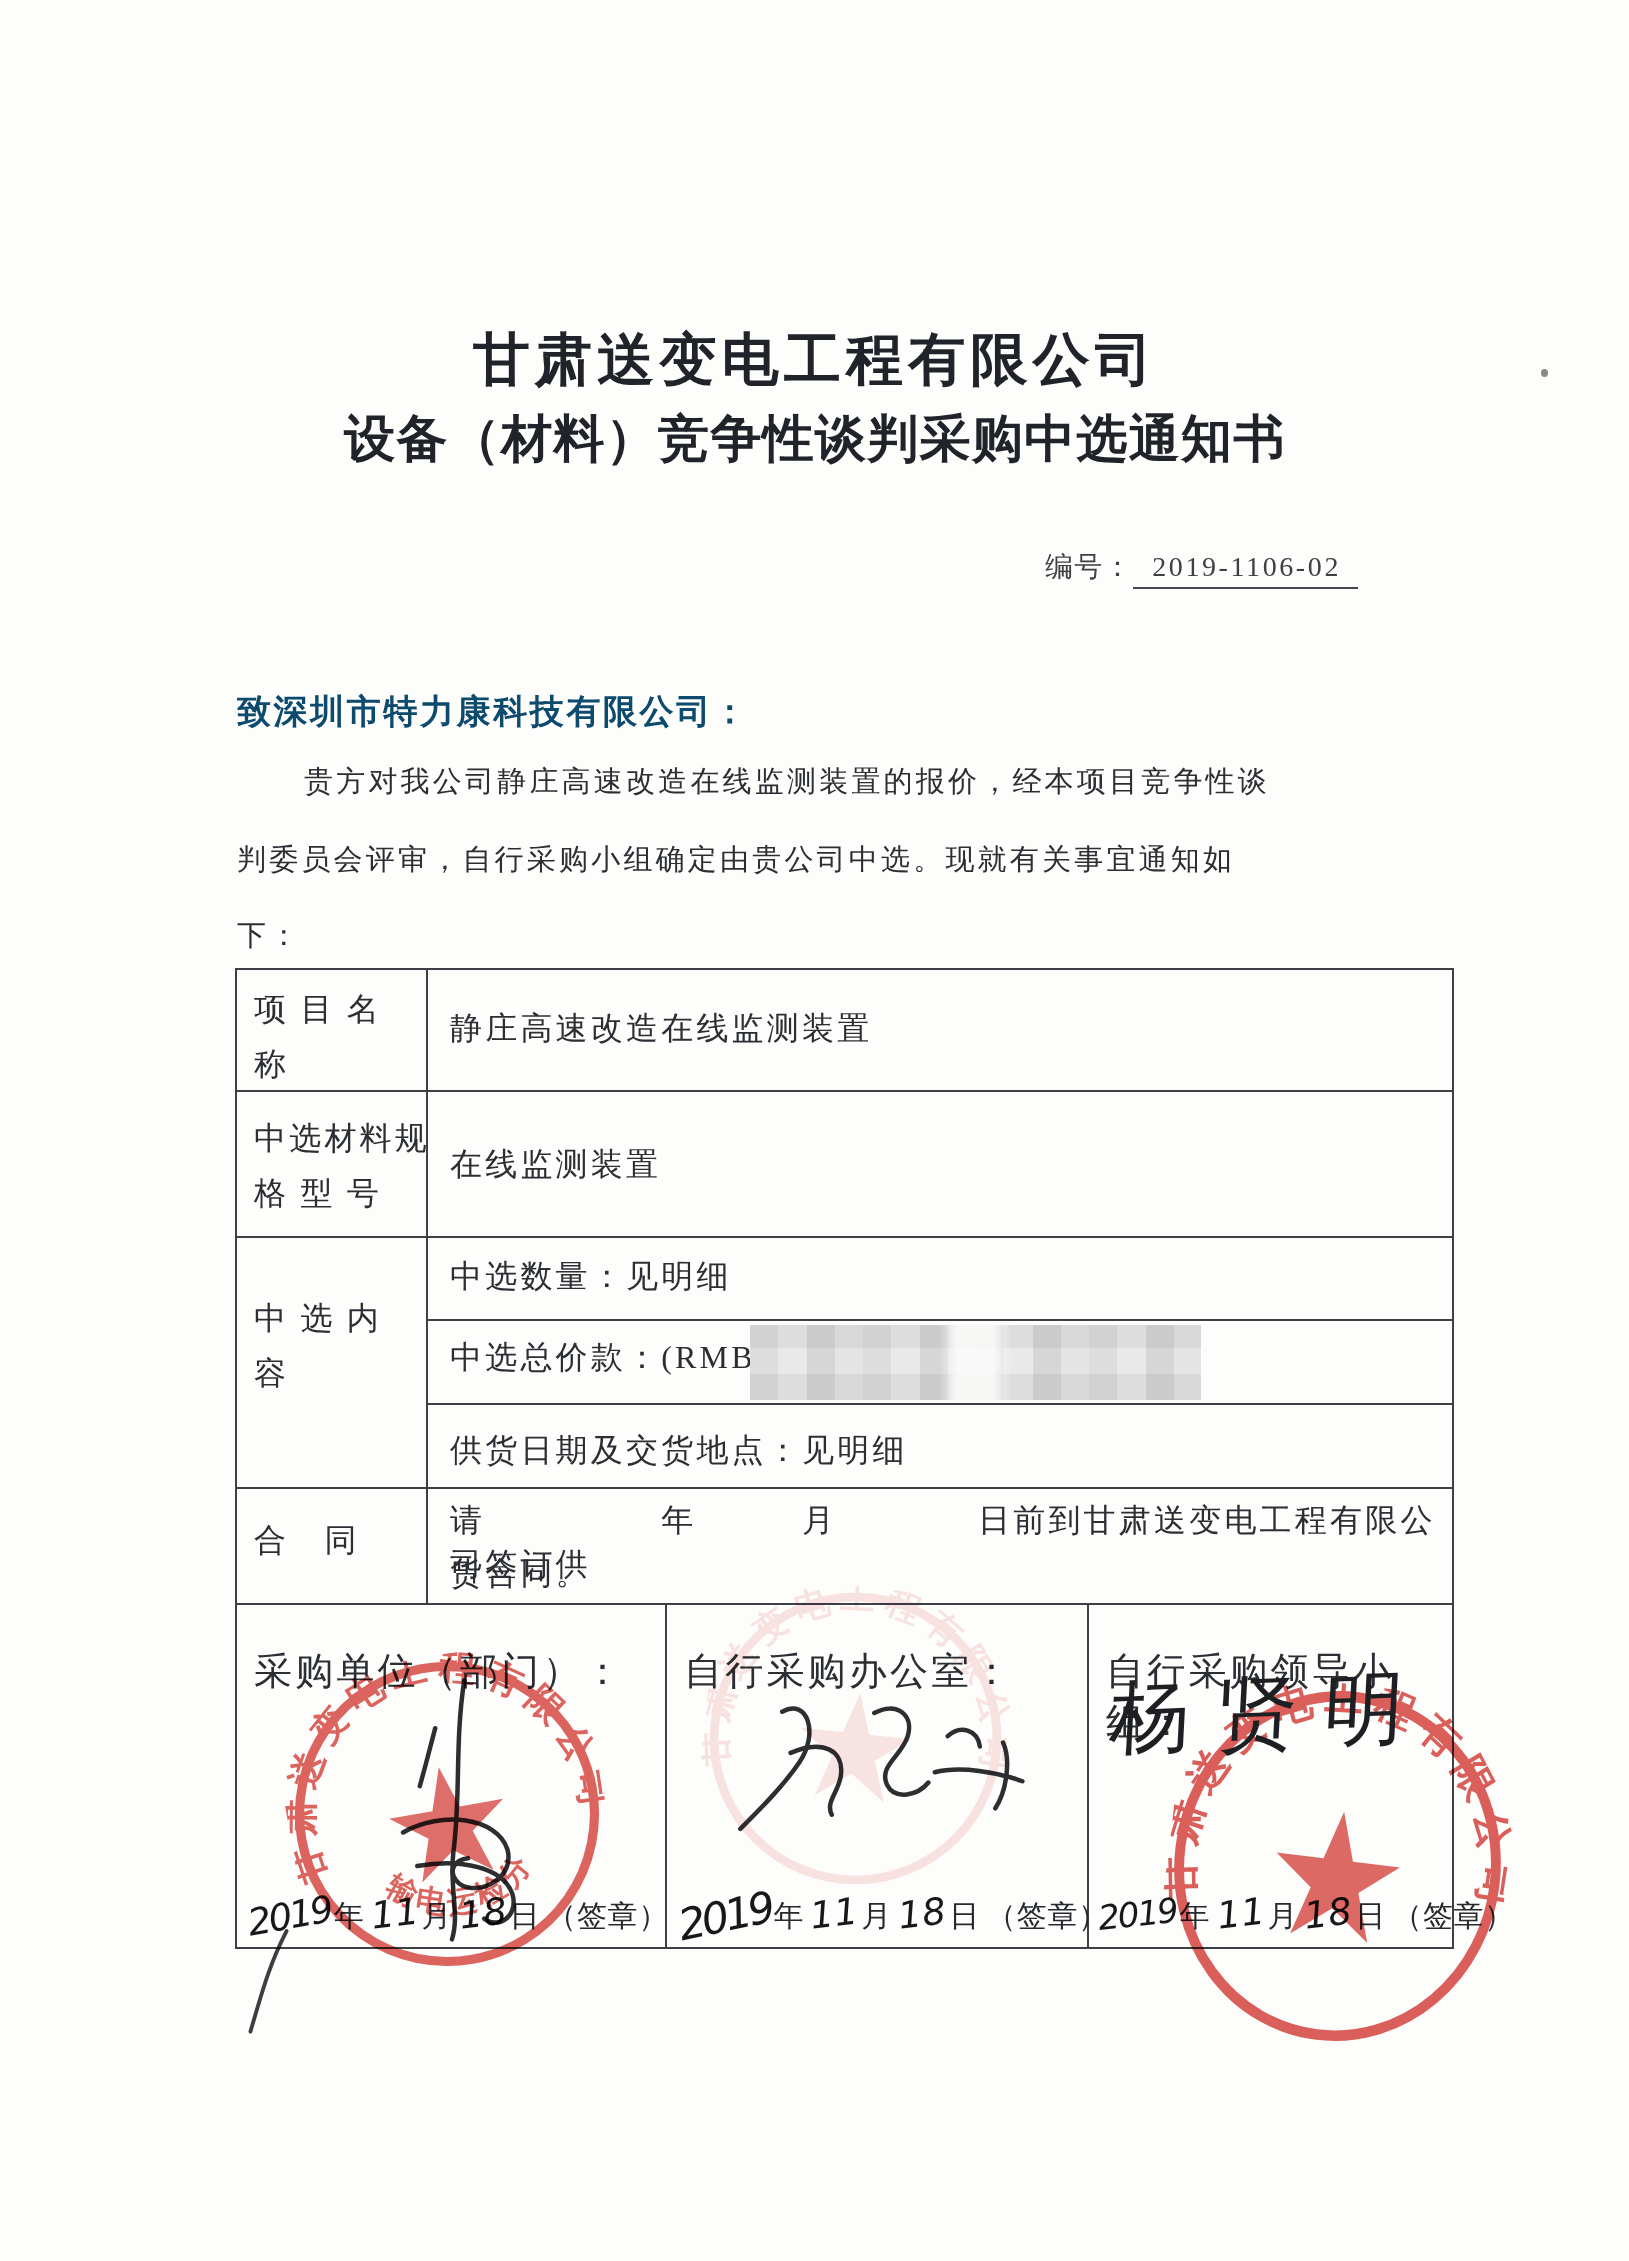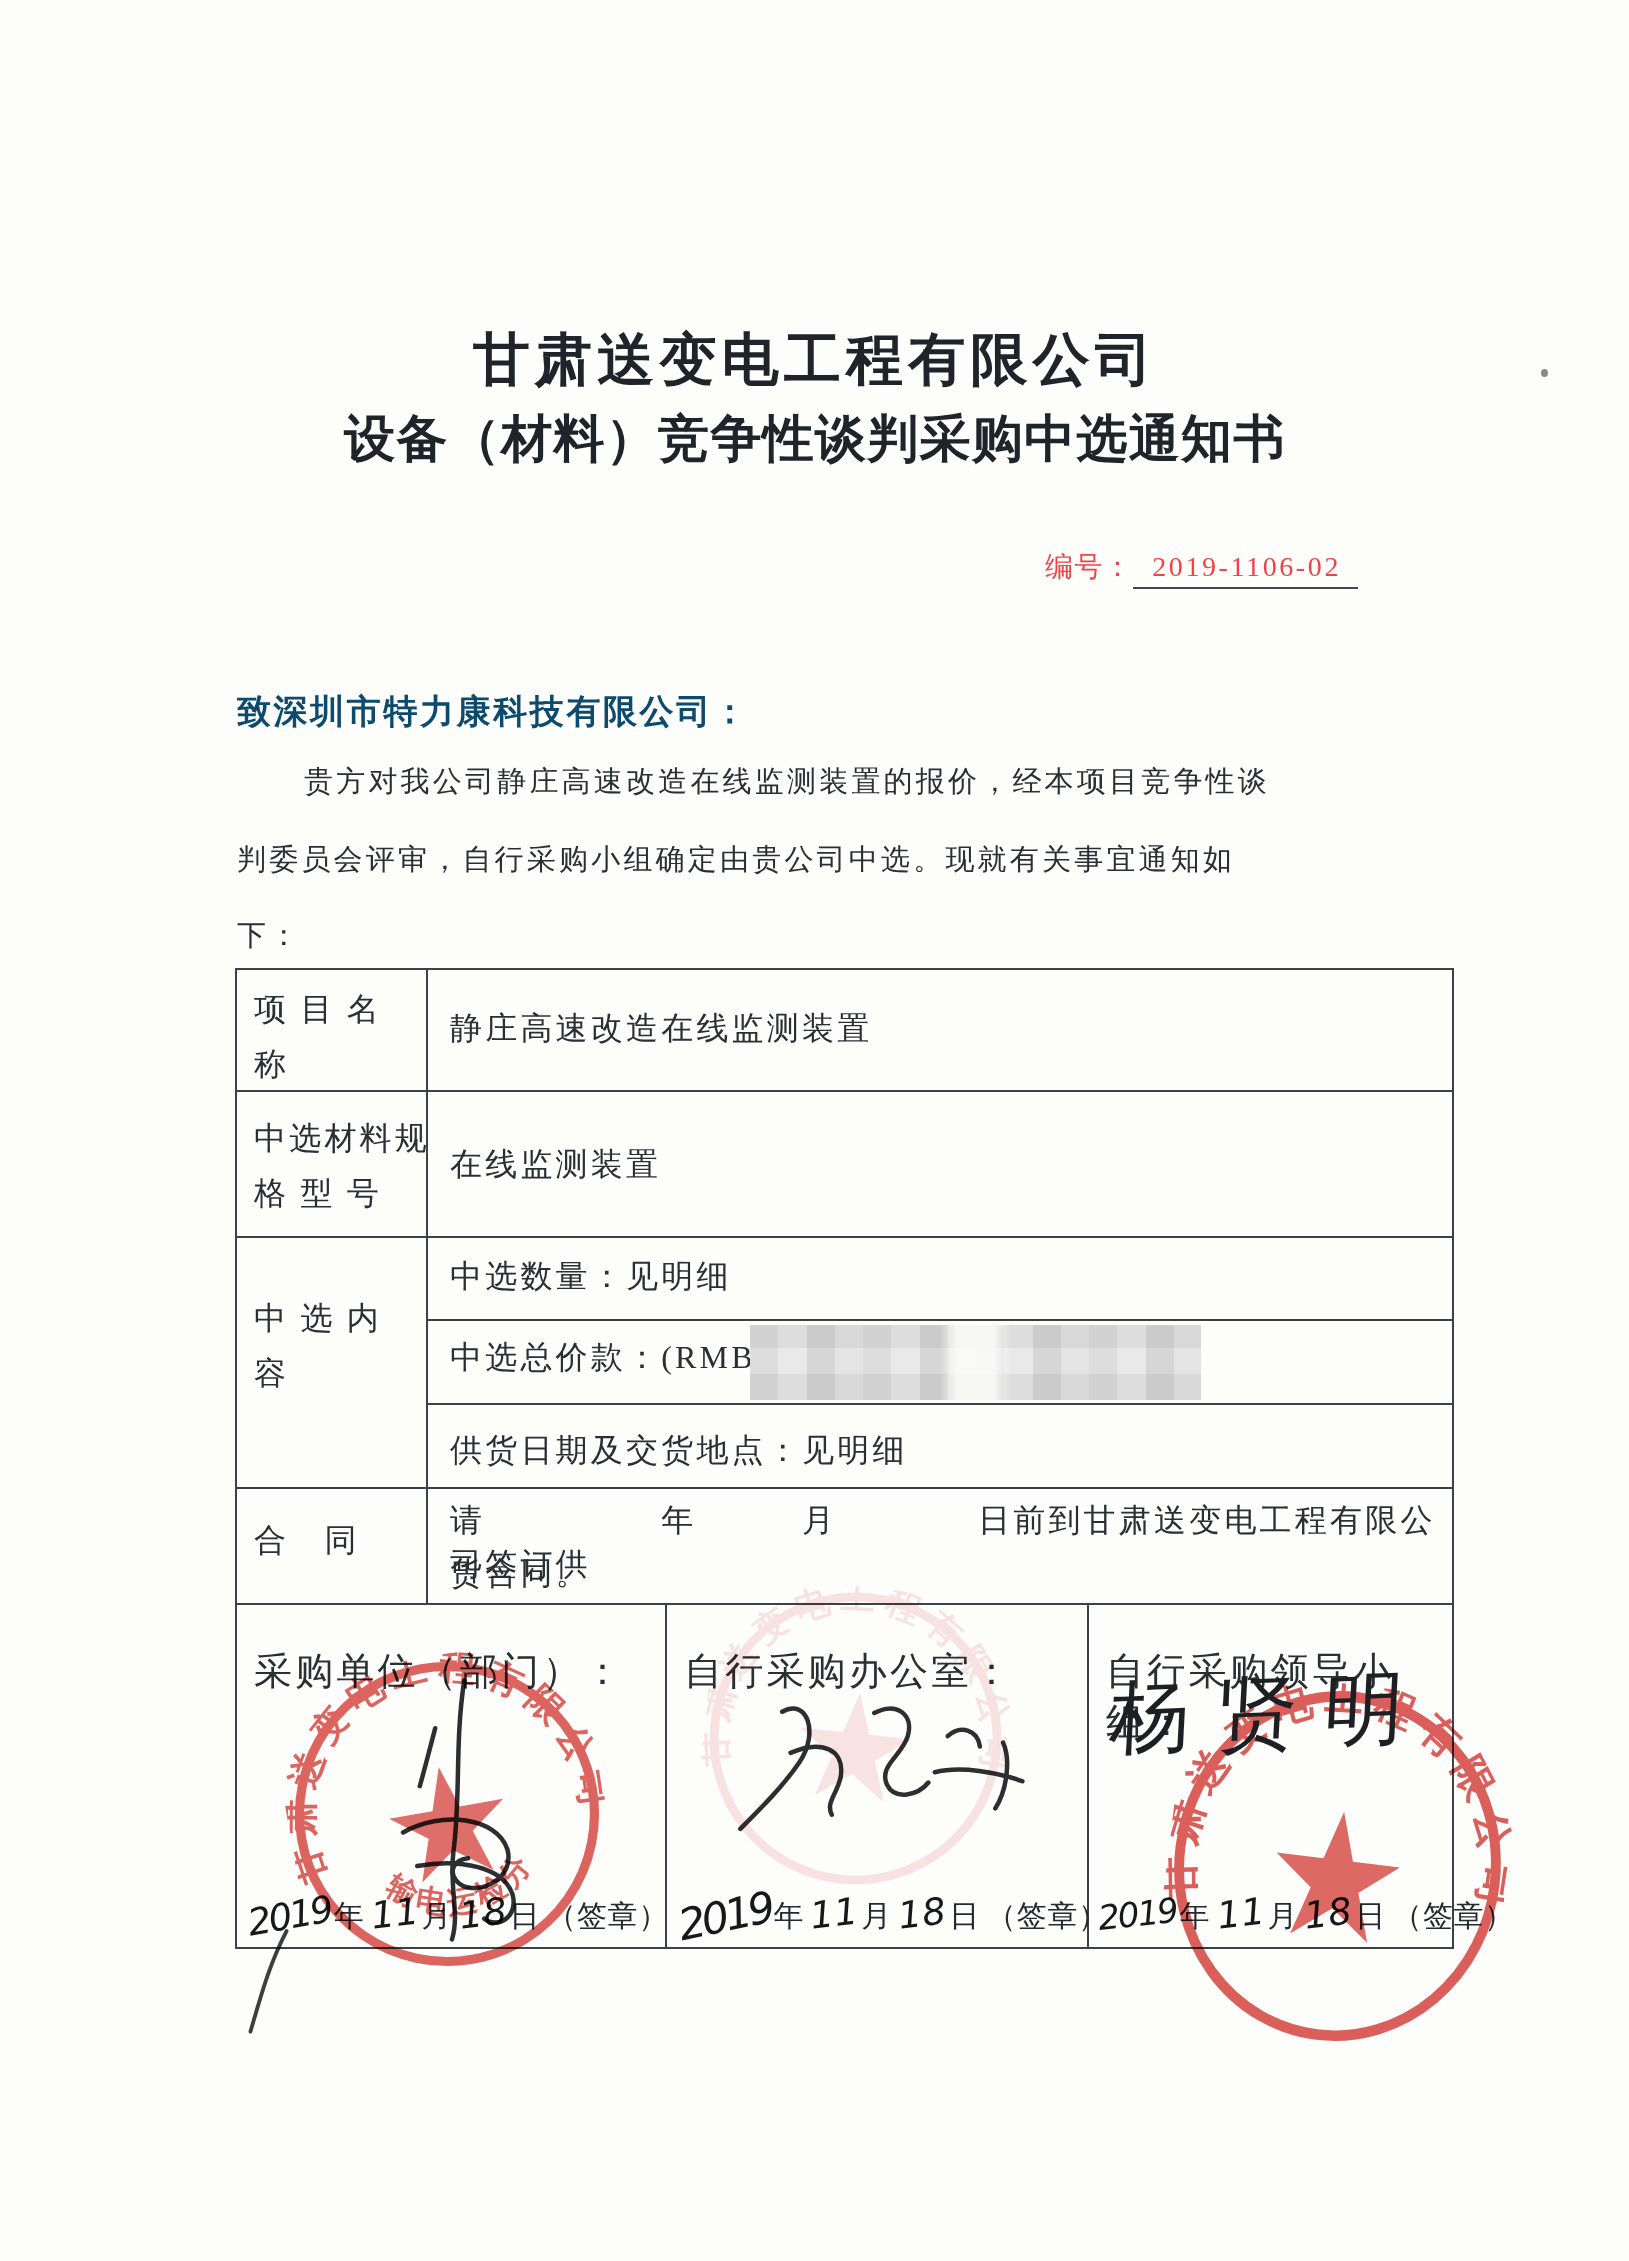--- a/index.html
+++ b/index.html
@@ -9,21 +9,21 @@
     font-family:"Liberation Serif",serif;color:#262626;
   }
   
   .title{
     position:absolute;left:0;width:100%;text-align:center;
     font-family:"Liberation Serif",serif;font-weight:bold;color:#20242a;
   }
   .title-1{top:322px;font-size:57px;letter-spacing:5.2px;}
   .title-2{top:405px;font-size:51px;letter-spacing:1.3px;}
   .doc-no{
-    position:absolute;top:548px;right:272px;font-size:28px;letter-spacing:1.3px;color:#ef4444;
+    position:absolute;top:548px;right:272px;font-size:28px;letter-spacing:1.3px;color:#404040;
   }
   .doc-no .num{
     display:inline-block;border-bottom:2.6px solid #45484d;
     padding:0 17px 3.9px 19.3px;letter-spacing:2.6px;
   }
   .salutation{
     position:absolute;left:237px;top:689px;font-size:34px;font-weight:bold;
     letter-spacing:2.6px;color:#0c4a6e;
   }
   .body-line{

